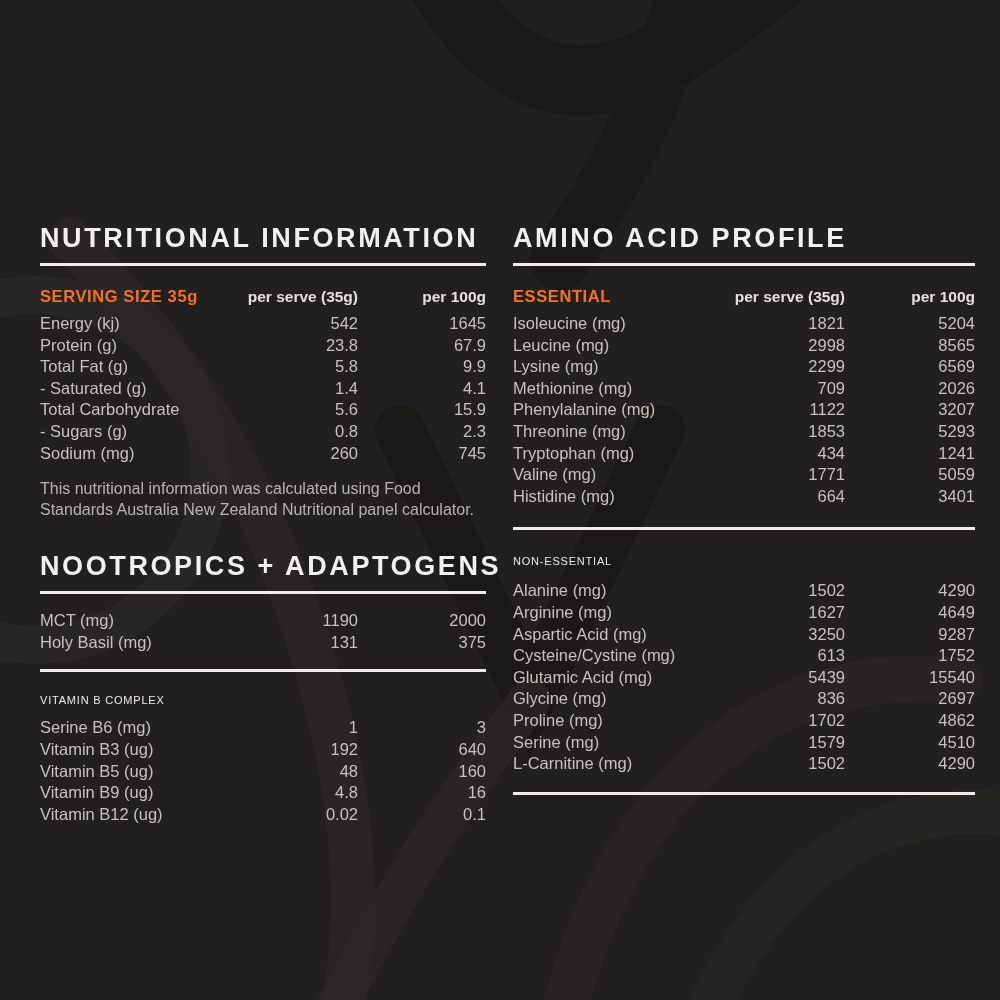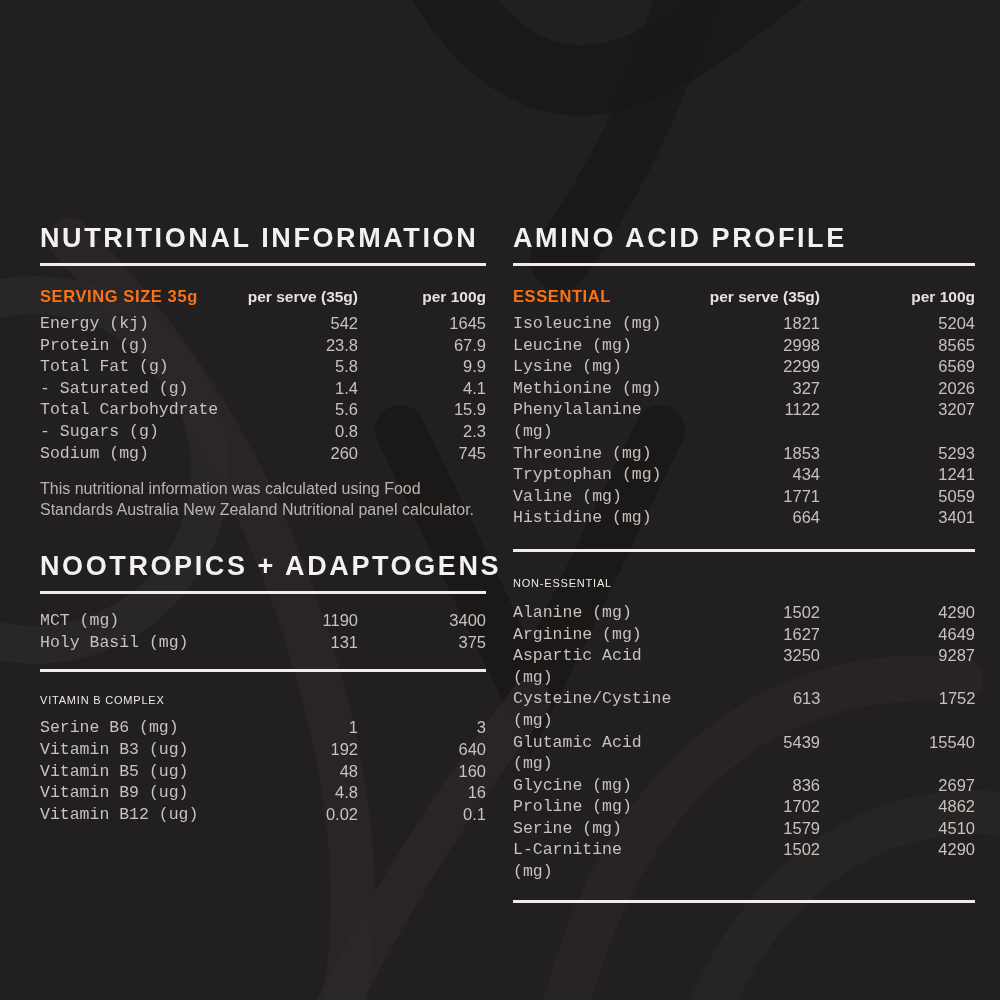--- a/index.html
+++ b/index.html
@@ -16,26 +16,26 @@
   .panel-title{
     margin:0;font-size:27px;font-weight:bold;letter-spacing:2.6px;
     color:#f3f1ef;line-height:32px;white-space:nowrap;
   }
   .rule{height:3px;background:#efeceb;margin:9px 0 0 0;border:none;}
   .table-head{
     display:grid;margin-top:21px;font-size:15.5px;color:#e4e1de;
     align-items:baseline;
   }
   .grid-l{grid-template-columns:1fr 112px 128px;}
-  .grid-r{grid-template-columns:1fr 124px 130px;gap:25px;}
+  .grid-r{grid-template-columns:1fr 124px 130px;}
   .table-head .h-label{font-weight:bold;font-size:16.5px;letter-spacing:.6px;color:#f97316;}
   .table-head .h-col{text-align:right;font-weight:600;}
   .rows{margin-top:7px;}
   .row{display:grid;font-size:16.5px;line-height:21.6px;color:#c6c2bf;}
-  .row .lbl{text-align:left;font-family:Liberation Mono, monospace;}
+  .row .lbl{text-align:left;}
   .row .v1,.row .v2{text-align:right;font-variant-numeric:tabular-nums;}
   .footnote{
     margin-top:15px;font-size:16px;line-height:20.5px;color:#b8b4b1;
     max-width:440px;
   }
   .section-gap{margin-top:30px;}
   .subhead{
     margin:18px 0 0 0;font-size:11px;font-weight:normal;letter-spacing:.8px;
     color:#eceae7;line-height:20px;
   }
@@ -106,21 +106,21 @@
   </div>
 
   <p class="footnote">This nutritional information was calculated using Food Standards Australia New Zealand Nutritional panel calculator.</p>
 
   <h1 class="panel-title section-gap">NOOTROPICS + ADAPTOGENS</h1>
   <div class="rule"></div>
   <div class="rows" style="margin-top:16px;">
     <div class="row grid-l">
         <span class="lbl">MCT (mg)</span>
         <span class="v1">1190</span>
-        <span class="v2">3400</span>
+        <span class="v2">2000</span>
       </div>
       <div class="row grid-l">
         <span class="lbl">Holy Basil (mg)</span>
         <span class="v1">131</span>
         <span class="v2">375</span>
       </div>
   </div>
 
   <div class="rule rule-mid"></div>
   <h2 class="subhead">VITAMIN B COMPLEX</h2>
@@ -173,21 +173,21 @@
         <span class="v1">2998</span>
         <span class="v2">8565</span>
       </div>
       <div class="row grid-r">
         <span class="lbl">Lysine (mg)</span>
         <span class="v1">2299</span>
         <span class="v2">6569</span>
       </div>
       <div class="row grid-r">
         <span class="lbl">Methionine (mg)</span>
-        <span class="v1">327</span>
+        <span class="v1">709</span>
         <span class="v2">2026</span>
       </div>
       <div class="row grid-r">
         <span class="lbl">Phenylalanine (mg)</span>
         <span class="v1">1122</span>
         <span class="v2">3207</span>
       </div>
       <div class="row grid-r">
         <span class="lbl">Threonine (mg)</span>
         <span class="v1">1853</span>

